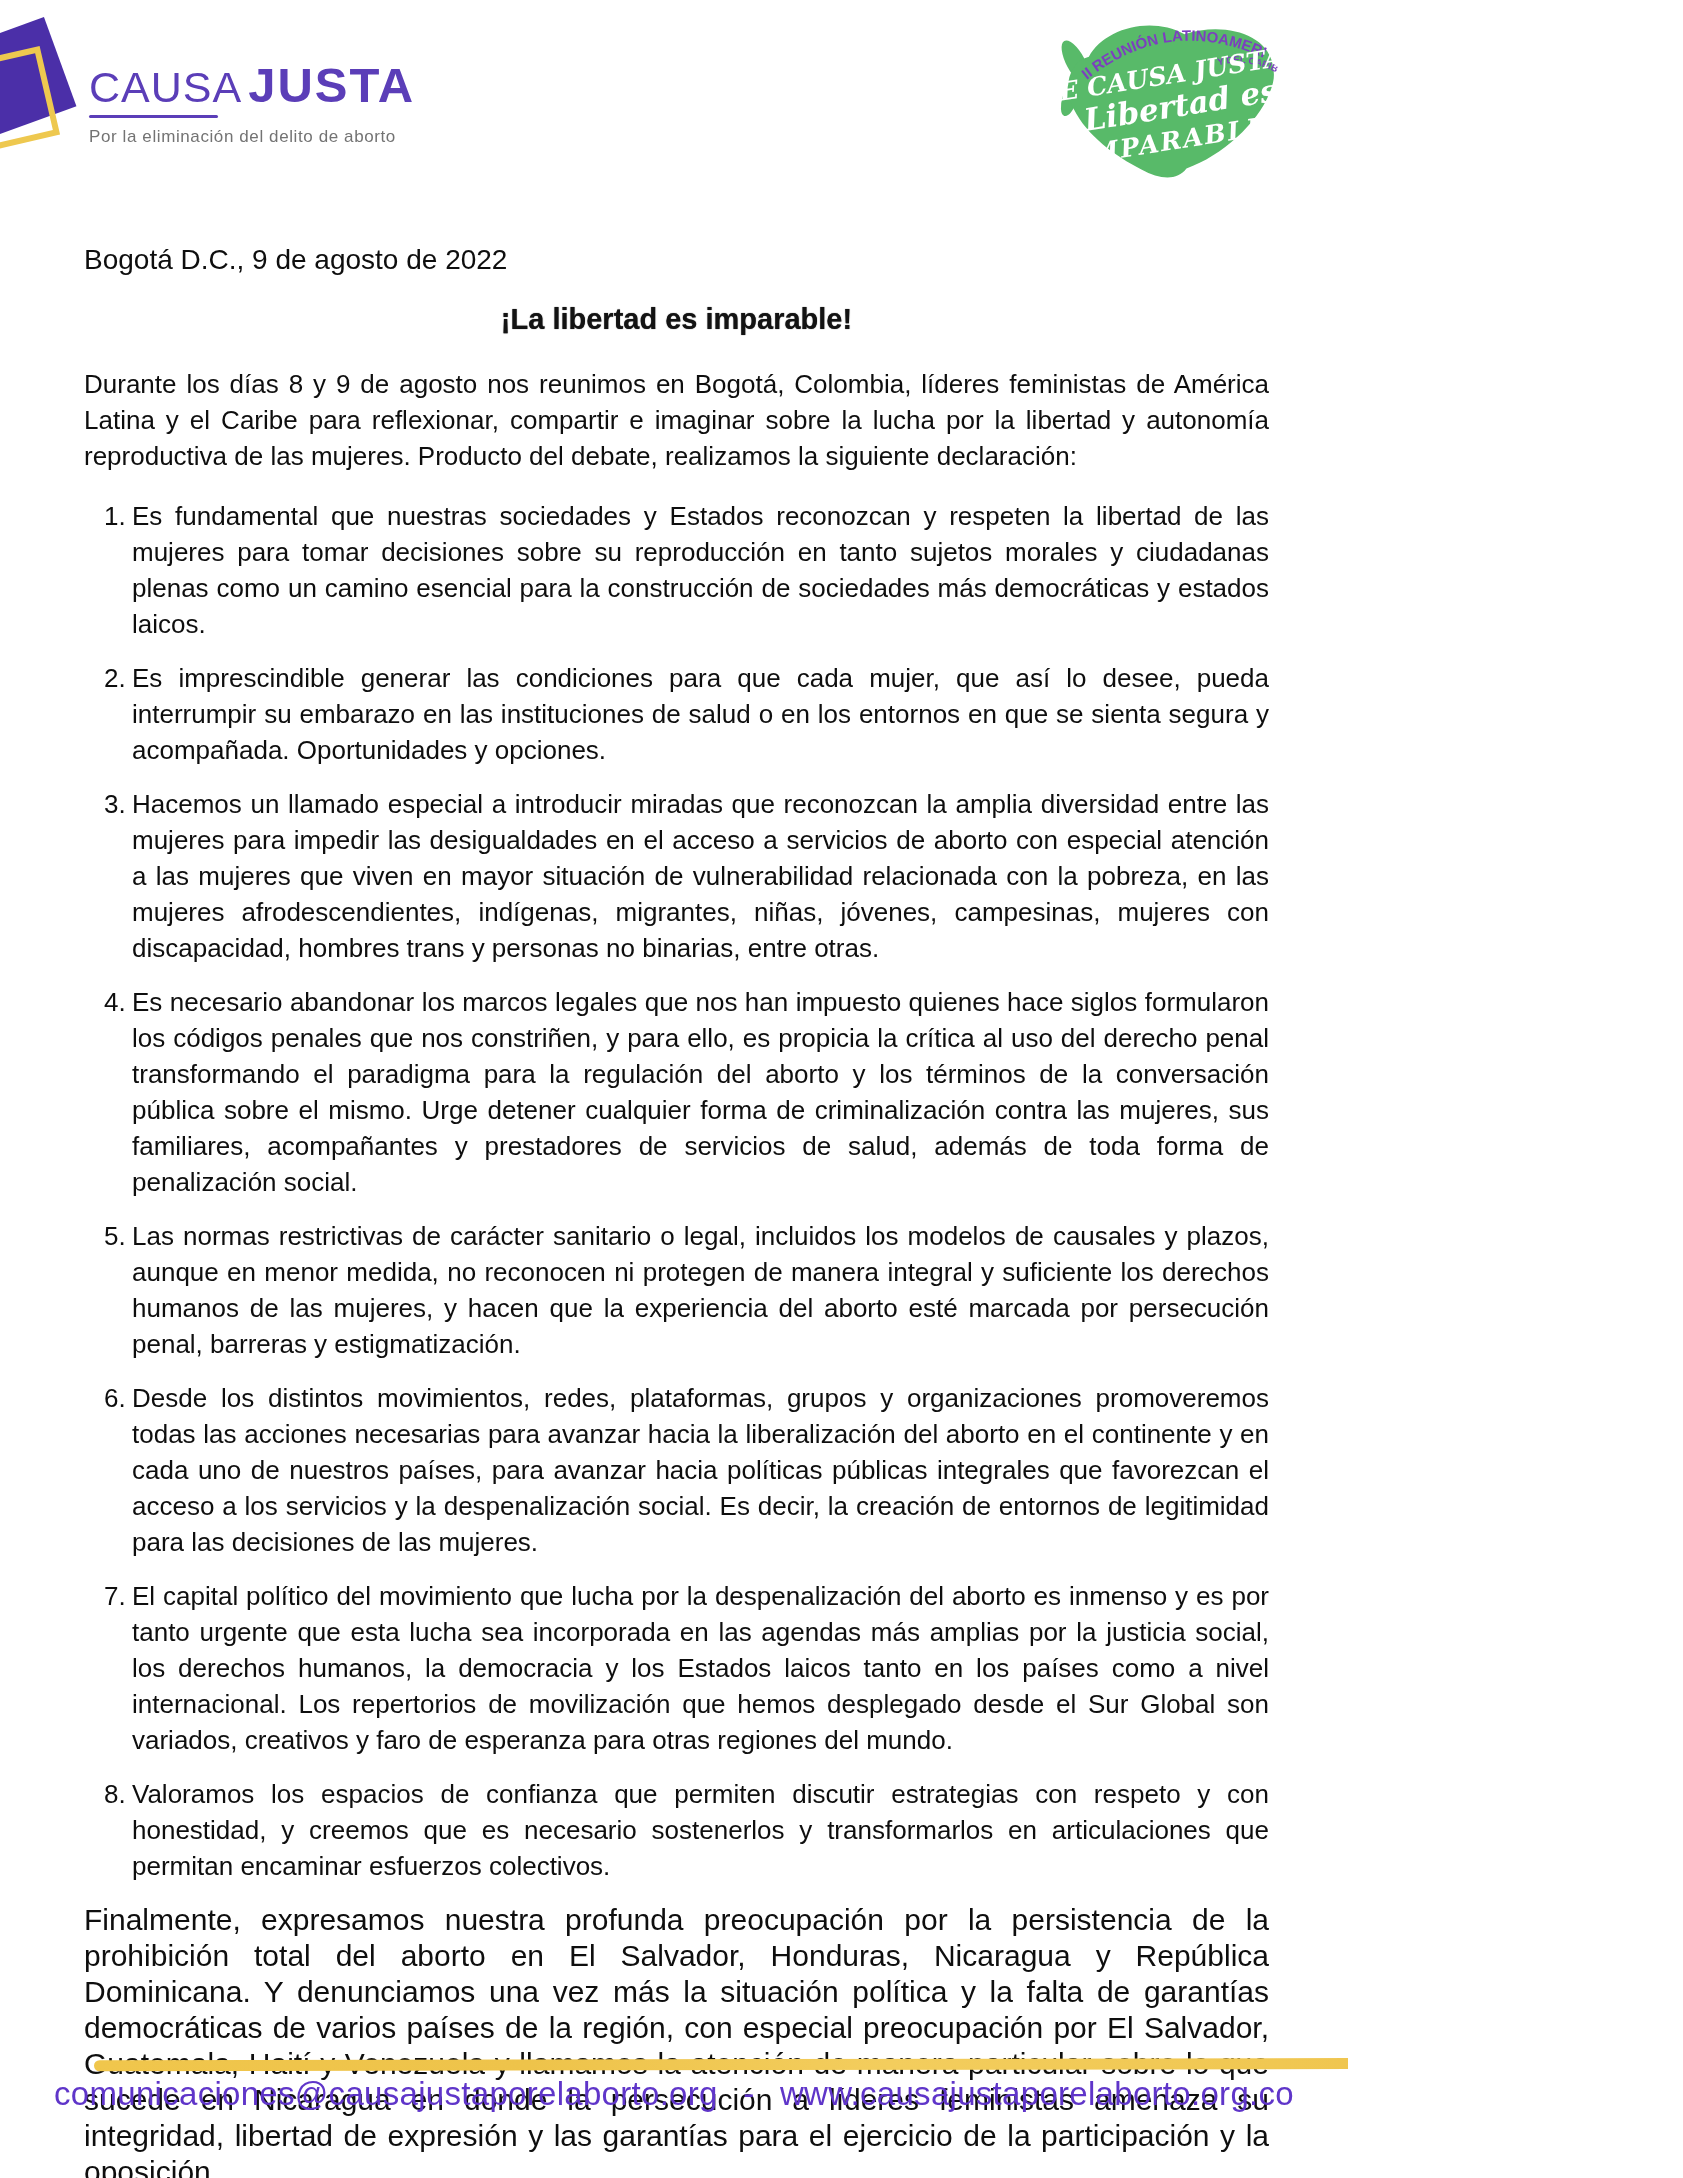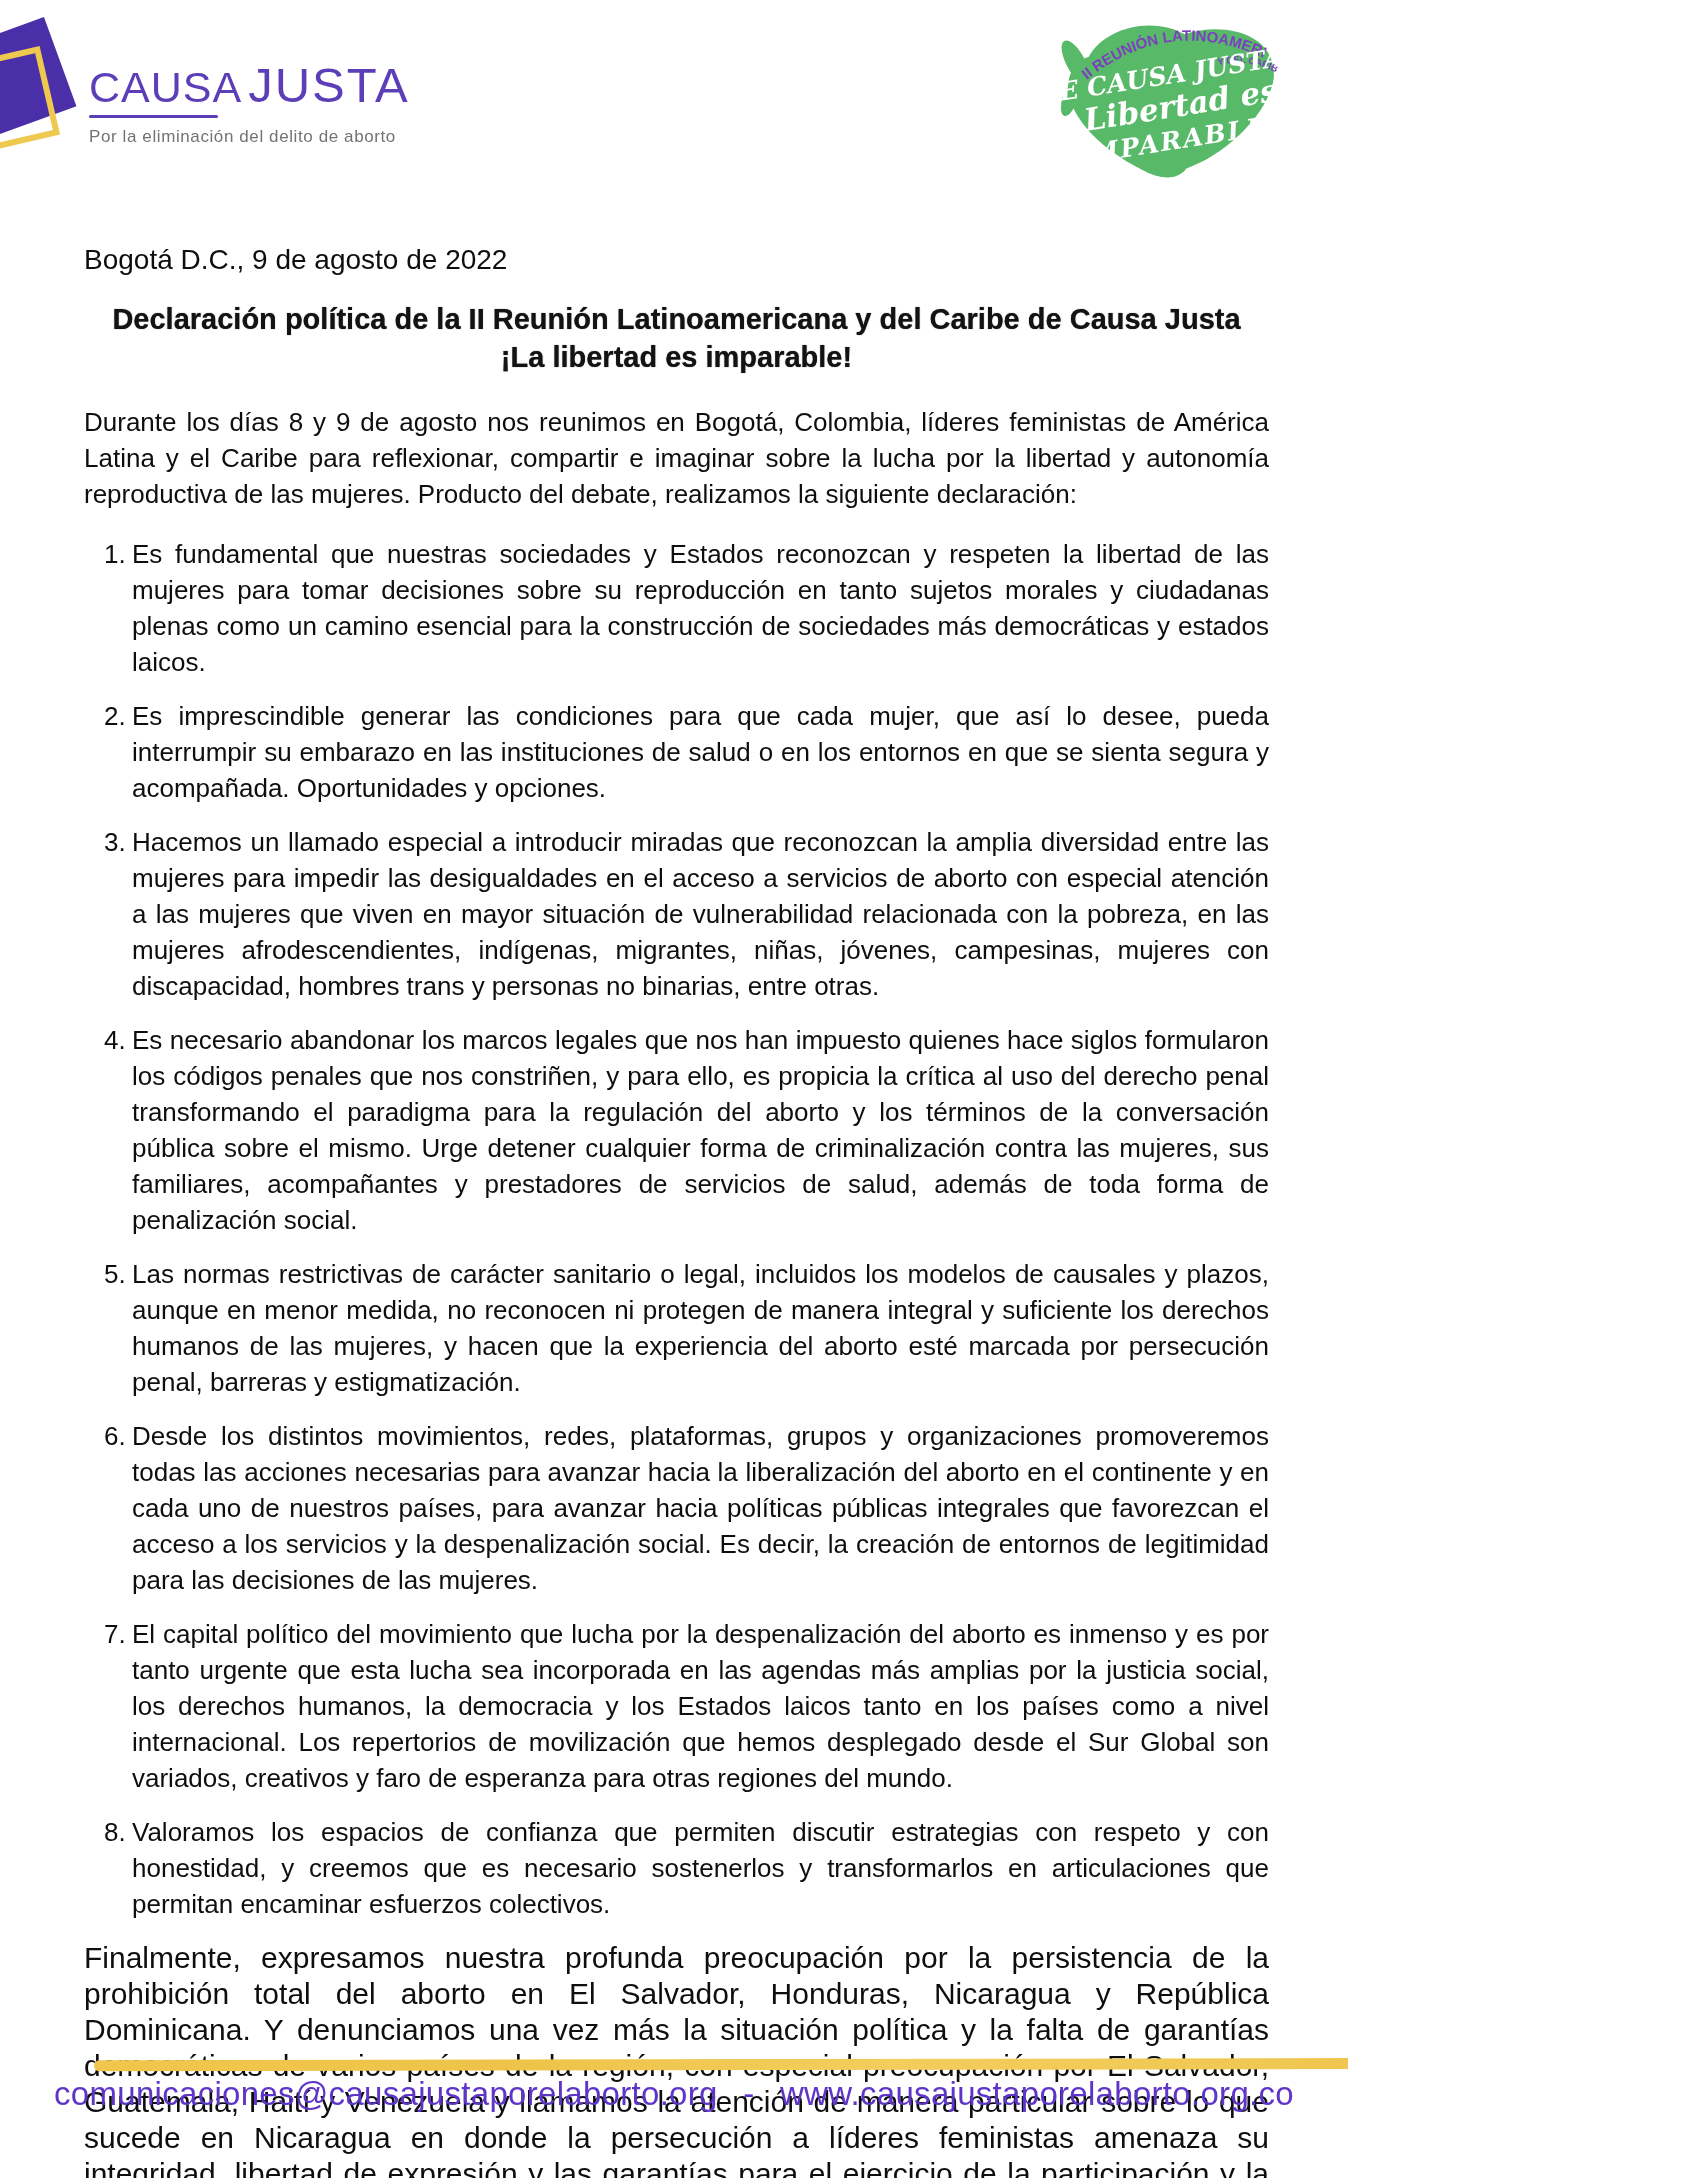--- a/index.html
+++ b/index.html
@@ -27,21 +27,21 @@
   .logo-yellow-square {
     position: absolute; left: -40px; top: 55px;
     width: 91px; height: 91px;
     border: 6px solid #eec84f;
     transform: rotate(-13deg);
   }
 
   .logo-text { position: absolute; left: 89px; top: 57px; }
   .logo-wordmark { display: flex; align-items: baseline; color: #5b3eb8; }
   .logo-word-1 { font-size: 43px; font-weight: 400; letter-spacing: 1px; }
-  .logo-word-2 { font-size: 49px; font-weight: 400; letter-spacing: 2px; margin-left: 6px; }
+  .logo-word-2 { font-size: 49px; font-weight: 700; letter-spacing: 2px; margin-left: 6px; }
   .logo-underline { width: 129px; height: 3px; background: #5b3eb8; margin-top: 2px; border-radius: 2px; }
   .logo-tagline { margin-top: 9px; font-size: 17px; color: #737373; letter-spacing: 0.6px; }
 
   .stamp { position: absolute; right: 54px; top: 8px; width: 262px; height: 183px; }
 
   
   .doc { padding: 0 79px 0 84px; margin-top: 40px; }
 
   .date-line { margin-top: 50px; font-size: 28px; line-height: 33px; }
 
@@ -161,21 +161,20 @@
         <text x="140" y="152" text-anchor="middle" class="stamp-script" font-size="27" letter-spacing="2">IMPARABLE</text>
       </g>
     </svg>
   </div>
 
   <div class="doc">
 
     <p class="date-line">Bogotá D.C., 9 de agosto de 2022</p>
 
     <div class="doc-title">
-      <div>Declaración política de la II Reunión Latinoamericana y del Caribe de Causa Justa</div>
       <div>¡La libertad es imparable!</div>
     </div>
 
     <p class="intro">Durante los días 8 y 9 de agosto nos reunimos en Bogotá, Colombia, líderes feministas de América Latina y el Caribe para reflexionar, compartir e imaginar sobre la lucha por la libertad y autonomía reproductiva de las mujeres. Producto del debate, realizamos la siguiente declaración:</p>
 
     <div class="items">
 
       <div class="item">
         <span class="item-number">1.</span>
         <span class="item-text">Es fundamental que nuestras sociedades y Estados reconozcan y respeten la libertad de las mujeres para tomar decisiones sobre su reproducción en tanto sujetos morales y ciudadanas plenas como un camino esencial para la construcción de sociedades más democráticas y estados laicos.</span>

